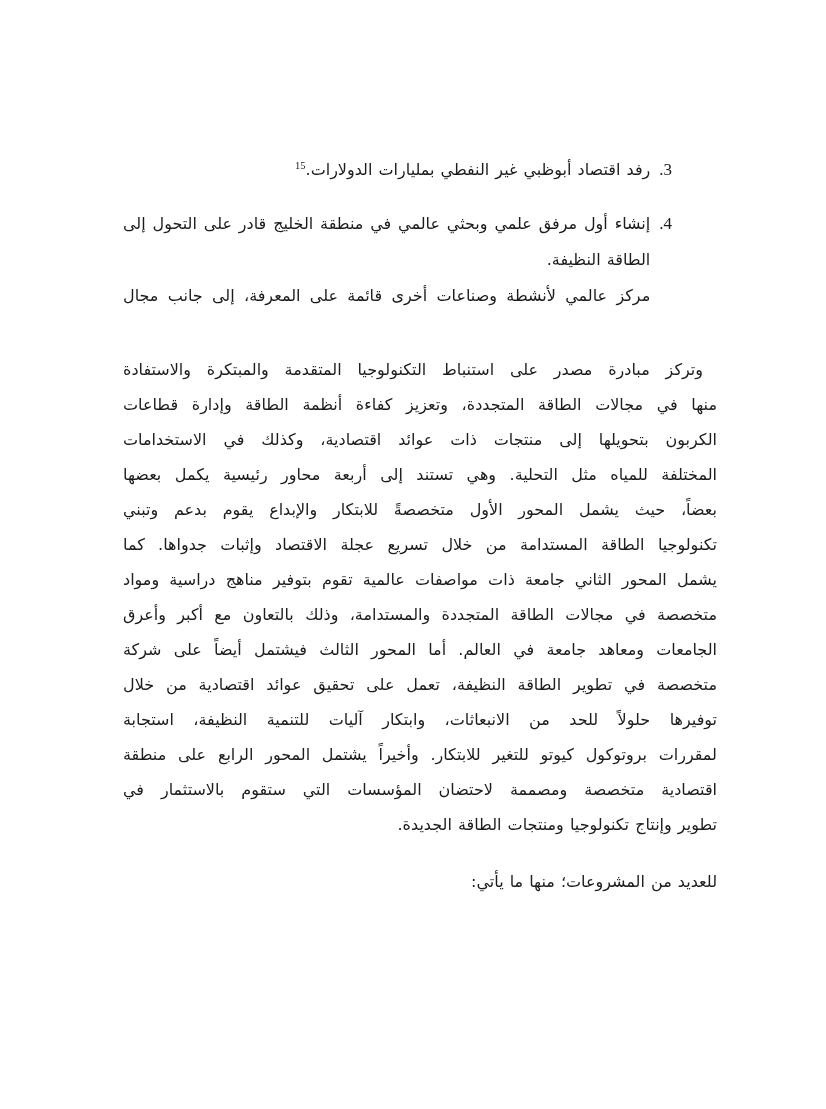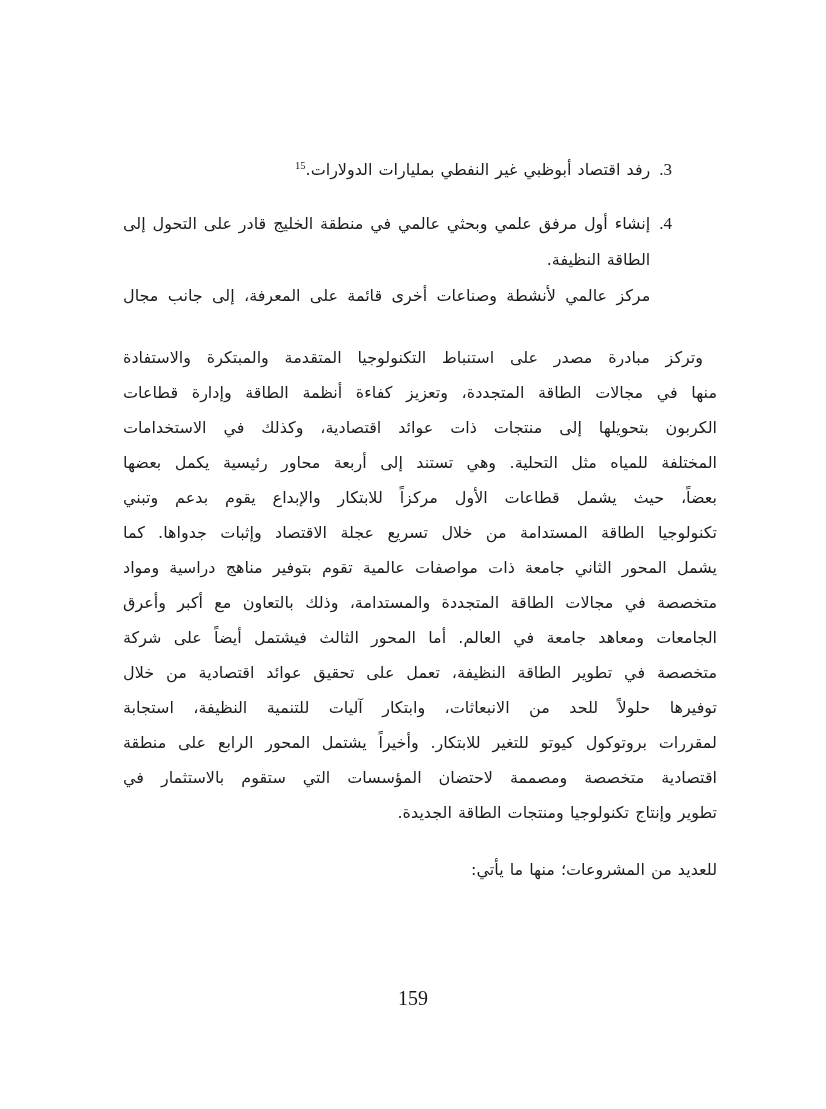--- a/index.html
+++ b/index.html
@@ -46,21 +46,21 @@
   
   .line {
     text-align: justify;
     text-align-last: justify;
     word-spacing: 1px;
   }
   .line.natural { text-align-last: auto; }
   
   .para { font-size: 16px; line-height: 35px; }
   .para .line.first { padding-right: 14px; }
-  .para-1 { margin-top: 26px; }
+  .para-1 { margin-top: 38px; }
   .para-2 { margin-top: 22px; }
   
   .fnref {
     font-family: "Liberation Serif", serif;
     font-size: 10.5px;
     vertical-align: super;
     line-height: 0;
     margin-top: 15px;
   }
   
@@ -100,33 +100,32 @@
         </div>
       </div>
 
     </div>
 
     <div class="para para-1">
       <div class="line first">وتركز مبادرة مصدر على استنباط التكنولوجيا المتقدمة والمبتكرة والاستفادة</div>
       <div class="line">منها في مجالات الطاقة المتجددة، وتعزيز كفاءة أنظمة الطاقة وإدارة قطاعات</div>
       <div class="line">الكربون بتحويلها إلى منتجات ذات عوائد اقتصادية، وكذلك في الاستخدامات</div>
       <div class="line">المختلفة للمياه مثل التحلية. وهي تستند إلى أربعة محاور رئيسية يكمل بعضها</div>
-      <div class="line">بعضاً، حيث يشمل قطاعات الأول مركزاً للابتكار والإبداع يقوم بدعم وتبني</div>
+      <div class="line">بعضاً، حيث يشمل المحور الأول متخصصةً للابتكار والإبداع يقوم بدعم وتبني</div>
       <div class="line">تكنولوجيا الطاقة المستدامة من خلال تسريع عجلة الاقتصاد وإثبات جدواها. كما</div>
       <div class="line">يشمل المحور الثاني جامعة ذات مواصفات عالمية تقوم بتوفير مناهج دراسية ومواد</div>
       <div class="line">متخصصة في مجالات الطاقة المتجددة والمستدامة، وذلك بالتعاون مع أكبر وأعرق</div>
       <div class="line">الجامعات ومعاهد جامعة في العالم. أما المحور الثالث فيشتمل أيضاً على شركة</div>
       <div class="line">متخصصة في تطوير الطاقة النظيفة، تعمل على تحقيق عوائد اقتصادية من خلال</div>
       <div class="line">توفيرها حلولاً للحد من الانبعاثات، وابتكار آليات للتنمية النظيفة، استجابة</div>
       <div class="line">لمقررات بروتوكول كيوتو للتغير للابتكار. وأخيراً يشتمل المحور الرابع على منطقة</div>
       <div class="line">اقتصادية متخصصة ومصممة لاحتضان المؤسسات التي ستقوم بالاستثمار في</div>
       <div class="line natural">تطوير وإنتاج تكنولوجيا ومنتجات الطاقة الجديدة.</div>
     </div>
 
     <div class="para para-2">
       <div class="line natural">للعديد من المشروعات؛ منها ما يأتي:</div>
     </div>
 
   </div>
 
-  <div class="page-number">159</div>
 
 </div>
 
 </body></html>

